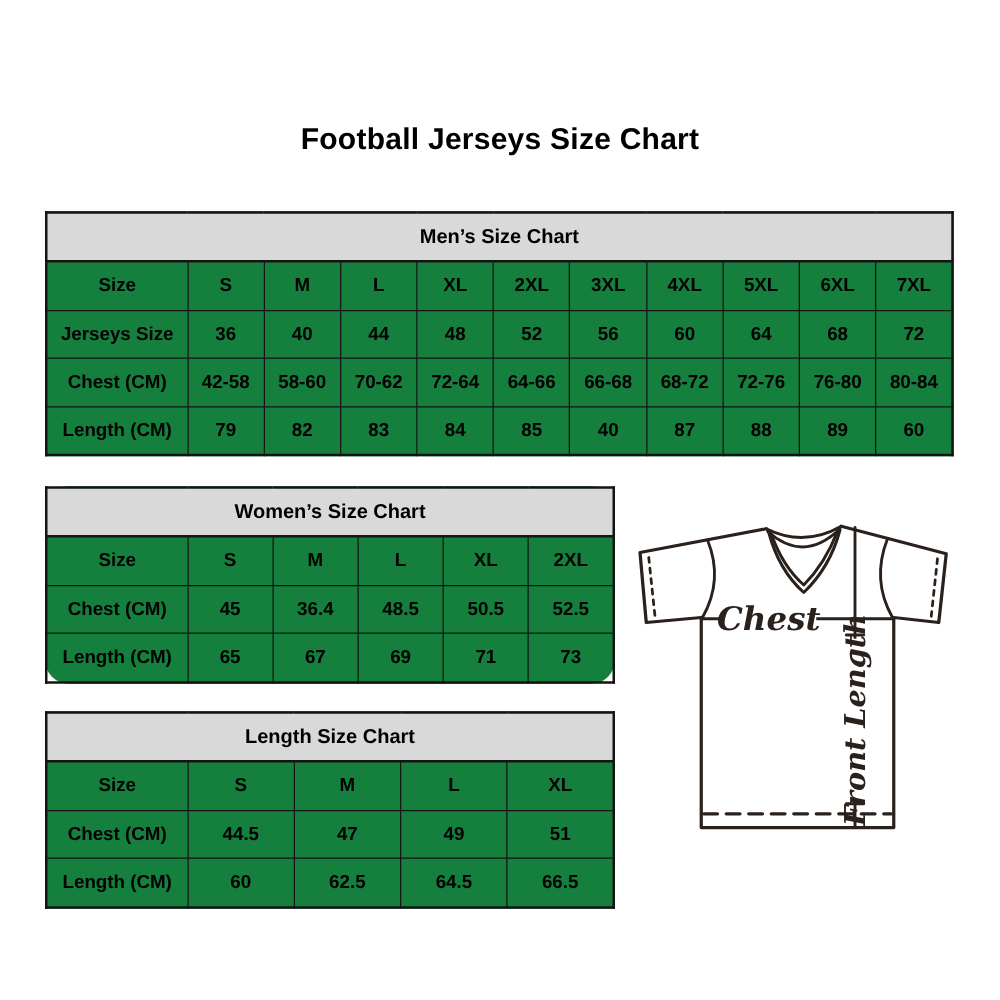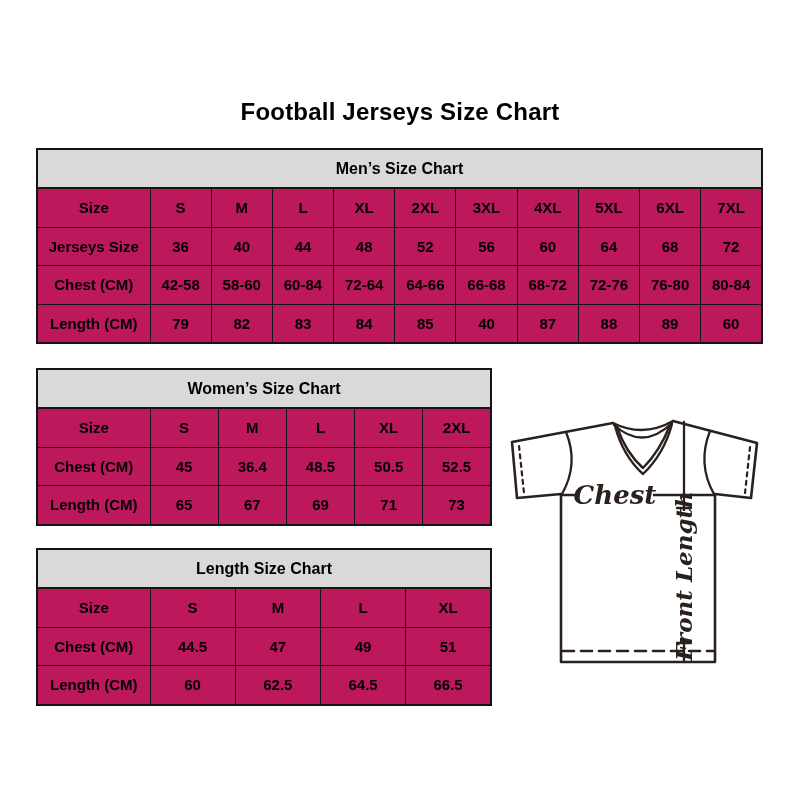--- a/index.html
+++ b/index.html
@@ -19,25 +19,26 @@
     width: 100%;
     text-align: center;
     font-size: 24px;
     font-weight: bold;
     letter-spacing: 0.2px;
   }
   table {
     position: absolute;
     border-collapse: collapse;
     table-layout: fixed;
-    background: #be185d;
+    background: #15803d;
     border: 2.5px solid #141414;
+    margin-top: 21px;
   }
   table.men   { left: 36px; top: 148px; width: 727px; }
-  table.women { left: 36px; top: 368px; width: 456px; }
+  table.women { left: 36px; top: 368px; width: 456px; border-radius: 19px; }
   table.youth { left: 36px; top: 548px; width: 456px; }
   th.hdr {
     background: #d9d9d9;
     height: 37px;
     font-size: 16px;
     font-weight: bold;
     text-align: center;
     border: 2px solid #141414;
     padding: 0;
   }
@@ -116,21 +117,21 @@
           <td>56</td>
           <td>60</td>
           <td>64</td>
           <td>68</td>
           <td>72</td>
         </tr>
         <tr>
           <td>Chest (CM)</td>
           <td>42-58</td>
           <td>58-60</td>
-          <td>60-84</td>
+          <td>70-62</td>
           <td>72-64</td>
           <td>64-66</td>
           <td>66-68</td>
           <td>68-72</td>
           <td>72-76</td>
           <td>76-80</td>
           <td>80-84</td>
         </tr>
         <tr>
           <td>Length (CM)</td>

